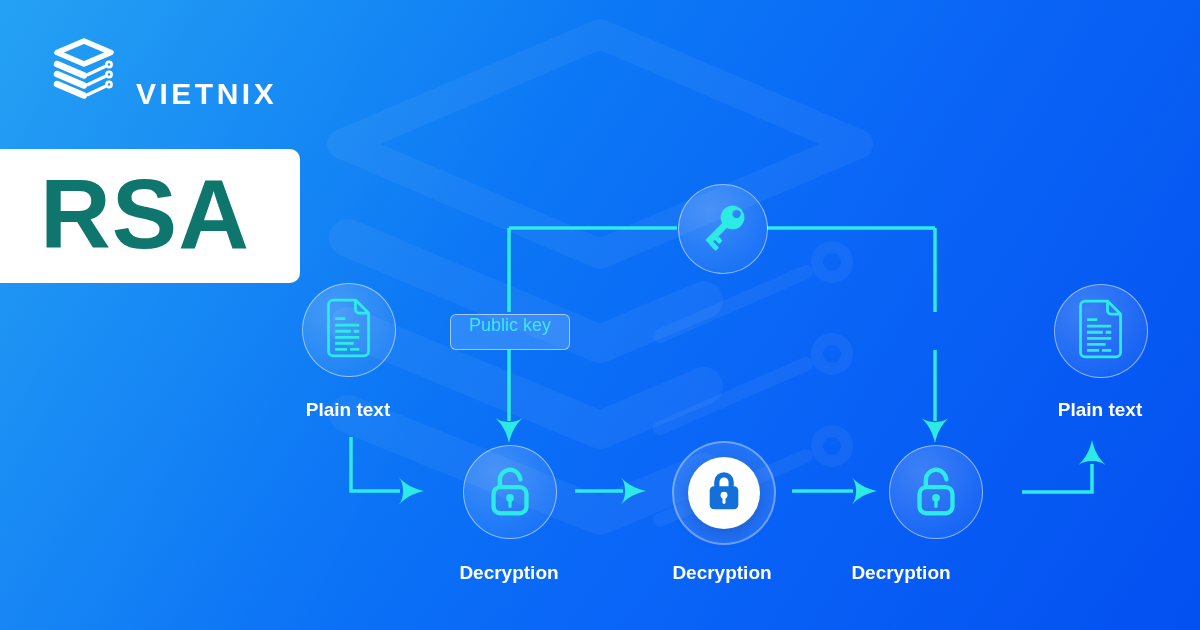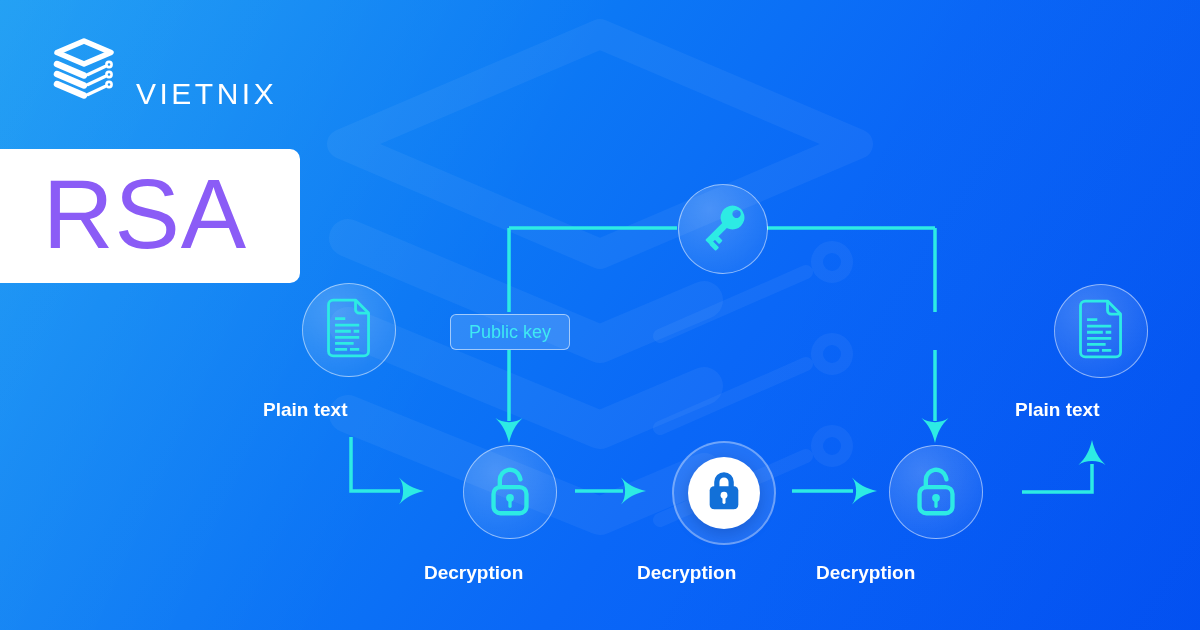--- a/index.html
+++ b/index.html
@@ -11,47 +11,47 @@
   }
   .abs{position:absolute;}
   
   .wm{left:0;top:0;z-index:1;pointer-events:none;}
   .sheen{inset:0;z-index:2;pointer-events:none;
     background:linear-gradient(115deg,rgba(255,255,255,0.07) 0%,rgba(255,255,255,0) 42%),
                linear-gradient(295deg,rgba(2,40,150,0.10) 0%,rgba(2,40,150,0) 38%);}
   .lines{left:0;top:0;z-index:3;pointer-events:none;}
   
   .brand{left:46px;top:36px;z-index:5;display:flex;align-items:center;gap:14px;}
-  .brand-name{color:#fff;font-size:30px;font-weight:400;letter-spacing:3.5px;margin-top:40px;}
+  .brand-name{color:#fff;font-size:30px;font-weight:700;letter-spacing:3.5px;margin-top:40px;}
   
   .rsa-box{left:-10px;top:149px;width:310px;height:134px;background:#ffffff;border-radius:10px;
     z-index:5;display:flex;align-items:center;justify-content:center;}
-  .rsa-text{color:#8b5cf6;font-size:98px;font-weight:400;letter-spacing:1px;line-height:1;
+  .rsa-text{color:#0f766e;font-size:98px;font-weight:700;letter-spacing:1px;line-height:1;
     transform:translateY(-2px);}
   
   .node-circle{z-index:4;border-radius:50%;border:1.5px solid rgba(255,255,255,0.5);
     background:radial-gradient(circle at 35% 28%,rgba(255,255,255,0.22),rgba(255,255,255,0.07) 75%);
     display:flex;align-items:center;justify-content:center;}
   .c-key{left:678px;top:184px;width:88px;height:88px;}
   .c-plain-l{left:302px;top:283px;width:92px;height:92px;}
   .c-enc{left:463px;top:445px;width:92px;height:92px;}
   .c-dec{left:889px;top:445px;width:92px;height:92px;}
   .c-plain-r{left:1054px;top:284px;width:92px;height:92px;}
   .c-cipher{left:672px;top:441px;width:100px;height:100px;border:2px solid rgba(255,255,255,0.35);
     background:rgba(255,255,255,0.10);}
   .cipher-inner{width:72px;height:72px;border-radius:50%;background:#ffffff;
     box-shadow:0 5px 16px rgba(2,40,120,0.28);display:flex;align-items:center;justify-content:center;}
   
   .key-tag{z-index:6;height:34px;border-radius:6px;border:1px solid rgba(255,255,255,0.55);
-    background:rgba(140,195,255,0.28);display:flex;align-items:center;justify-content:center;
+    background:rgba(140,195,255,0.28);display:flex;justify-content:center;
     color:#3FE9F3;font-size:18px;}
   .tag-public{left:450px;top:314px;width:118px;}
   .tag-private{left:873px;top:314px;width:124px;}
   
-  .node-label{z-index:5;width:170px;text-align:left;color:#ffffff;font-size:19px;font-weight:700;}
+  .node-label{z-index:5;width:170px;text-align:center;color:#ffffff;font-size:19px;font-weight:700;}
   .lb-plain-l{left:263px;top:399px;}
   .lb-enc{left:424px;top:562px;}
   .lb-cipher{left:637px;top:562px;}
   .lb-dec{left:816px;top:562px;}
   .lb-plain-r{left:1015px;top:399px;}
 </style>
 </head>
 <body>
 
 <div class="stage">

